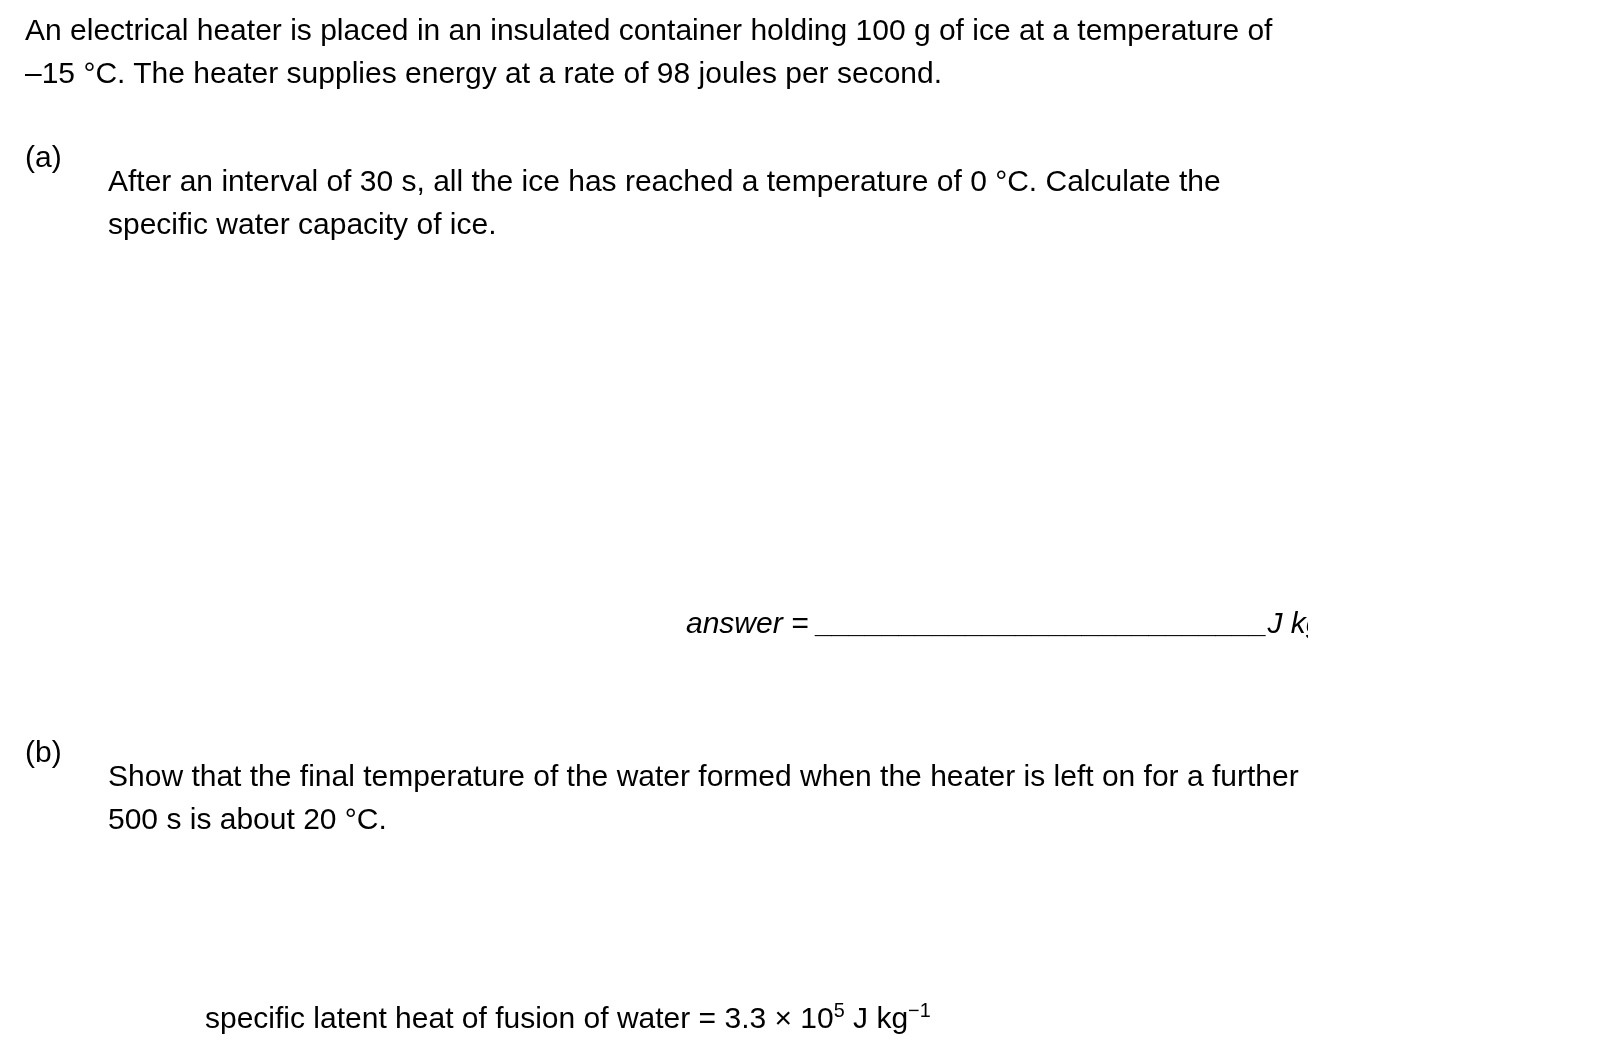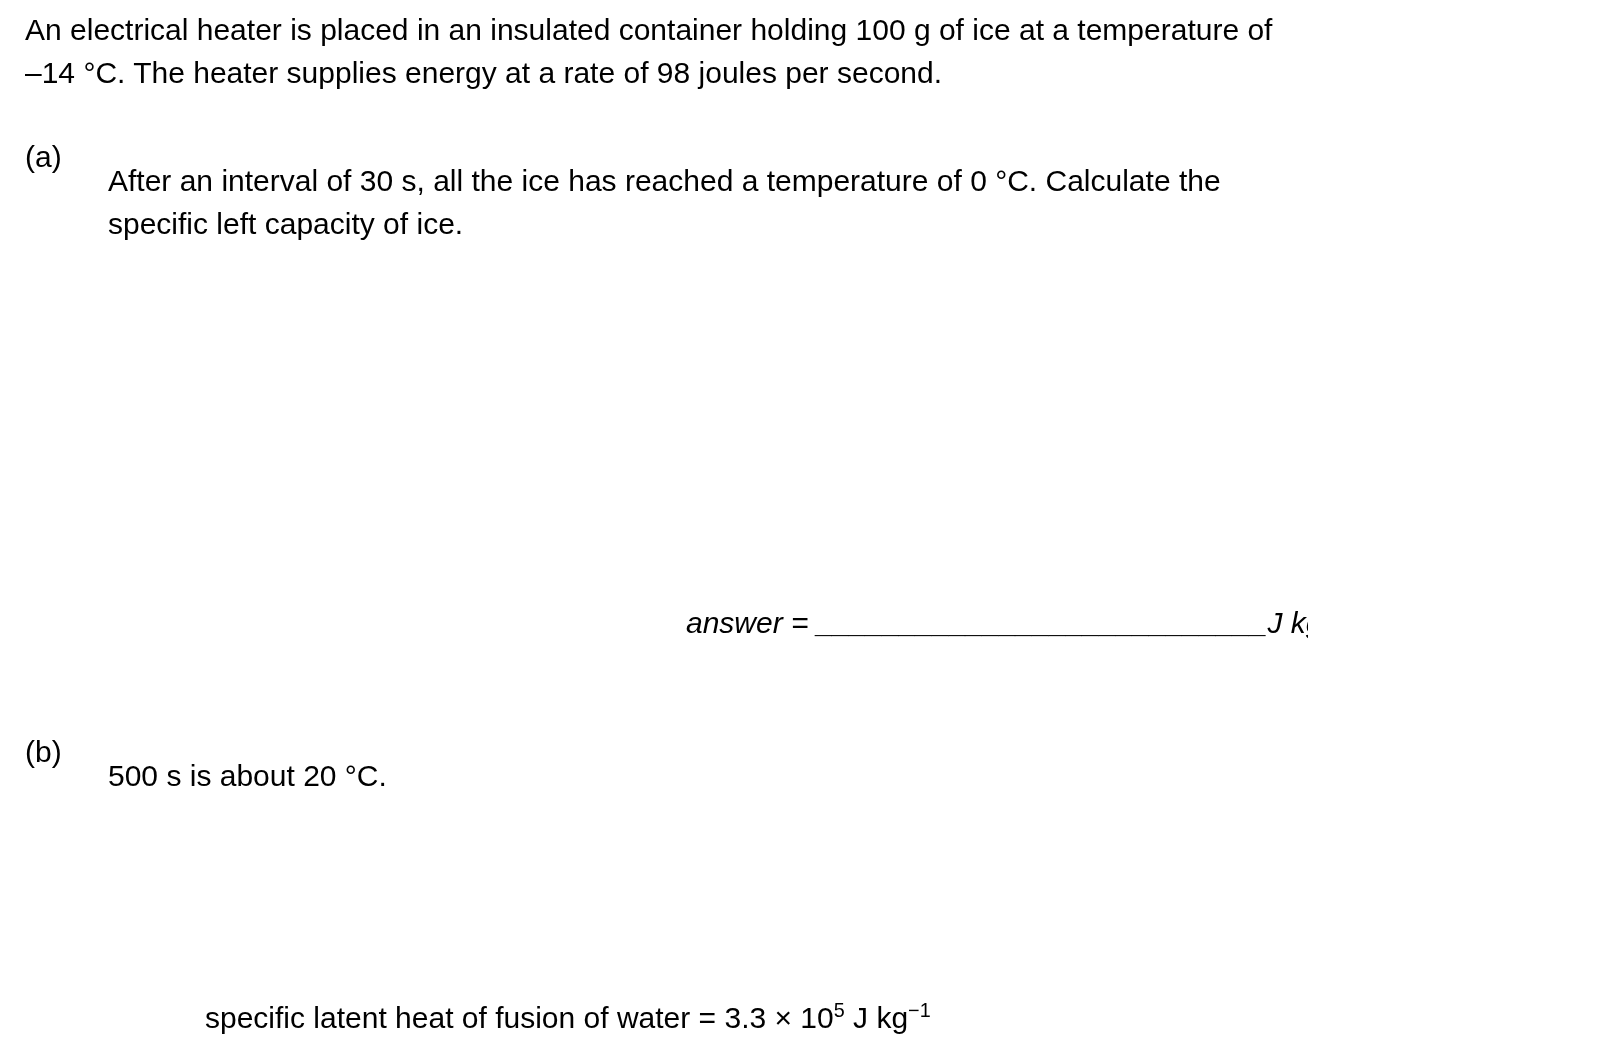--- a/index.html
+++ b/index.html
@@ -67,38 +67,39 @@
     top: -0.55em;
   }
 </style>
 </head>
 <body>
 
 <div class="page">
 
   <div class="intro">
       <div class="line">An electrical heater is placed in an insulated container holding 100 g of ice at a temperature of</div>
-      <div class="line">–14 °C. The heater supplies energy at a rate of 98 joules per second.</div>
+      <div class="line">–15 °C. The heater supplies energy at a rate of 98 joules per second.</div>
     </div>
 
   <div class="part part-a">
     <span class="part-label">(a)</span>
     <div class="part-text">
         <div class="line">After an interval of 30 s, all the ice has reached a temperature of 0 °C. Calculate the</div>
-        <div class="line">specific left capacity of ice.</div>
+        <div class="line">specific water capacity of ice.</div>
       </div>
   </div>
 
   <div class="answer-line"><span>answer = </span><span class="blank">___________________________</span><span>J kg<sup>−1</sup>K<sup>−1</sup></span></div>
 
   <div class="marks marks-a">(2)</div>
 
   <div class="part part-b">
     <span class="part-label">(b)</span>
     <div class="part-text">
+        <div class="line">Show that the final temperature of the water formed when the heater is left on for a further</div>
         <div class="line">500 s is about 20 °C.</div>
       </div>
   </div>
 
 
   <div class="data-line data-line-2">specific latent heat of fusion of water = 3.3 × 10<sup>5</sup> J kg<sup>−1</sup></div>
 
   <div class="marks marks-b">(3)</div>
 
 </div>

